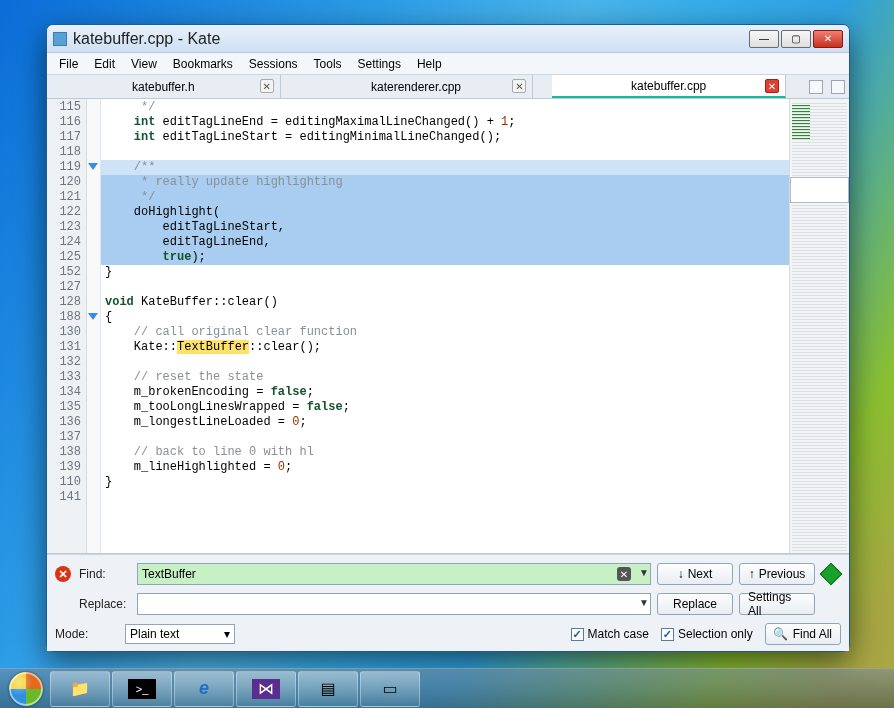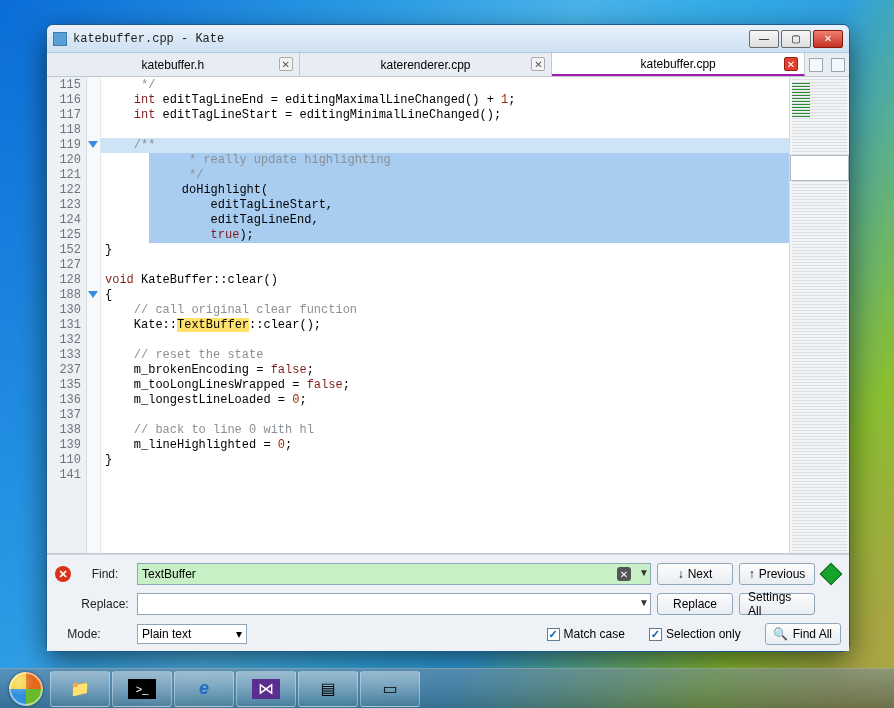--- a/index.html
+++ b/index.html
@@ -43,41 +43,41 @@
     box-shadow: 0 10px 30px rgba(0,0,0,.55);
     display: flex; flex-direction: column;
   }
   .titlebar {
     height: 28px; display:flex; align-items:center; padding: 0 6px;
     background: linear-gradient(to bottom, #e8f1fb, #cde0f2);
     border-bottom: 1px solid #b4c9dd;
     border-radius: 6px 6px 0 0;
   }
   .titlebar-icon { width:14px; height:14px; background:#5aa0d8; border:1px solid #3d7db3; margin-right:6px; }
-  .title-text { flex:1; font-size:12px; color:#222;font-family:Liberation Mono, monospace; }
+  .title-text { flex:1; font-size:16px; color:#222; }
   .winctrl { display:flex; gap:2px; }
   .winbtn { width:30px; height:18px; border:1px solid #6a6a6a; border-radius:2px; display:flex; align-items:center; justify-content:center; background:linear-gradient(#f7f7f7,#dedede); font-size:10px; cursor:pointer; }
   .winbtn.close { background:linear-gradient(#f08070,#c63020); color:#fff; border-color:#8b1a0a; }
 
   .menubar {
     height: 22px; background:#f3f6fa; border-bottom:1px solid #cdd7e0;
     display:flex; align-items:center; padding:0 4px;
   }
   .menubar span { padding: 2px 8px; cursor:default; }
 
   .tabbar {
     height: 24px; background:#e7edf3; border-bottom:1px solid #bfc9d2;
-    display:flex; align-items:stretch;
+    display:flex; align-items:stretch;gap:19px;
   }
   .tab {
     flex:1; display:flex; align-items:center; justify-content:center;
     border-right:1px solid #c0cad4; position:relative; background:#e7edf3;
     font-size:12px; cursor:pointer;
   }
-  .tab.active { background:#fff; border-bottom:2px solid #a21caf; }
+  .tab.active { background:#fff; border-bottom:2px solid #14b8a6; }
   .tab .close-x {
     position:absolute; right:6px; top:4px; width:14px; height:14px;
     background:#f4f4f4; border:1px solid #aaa; border-radius:2px;
     display:flex; align-items:center; justify-content:center; font-size:10px; color:#555;
   }
   .tab.active .close-x { background:#e04030; color:#fff; border-color:#a02015; }
   .tabextras { width:44px; display:flex; align-items:center; justify-content:space-around; }
   .tabextras .sq { width:14px; height:14px; border:1px solid #9aa6b1; background:#f5f8fb; }
 
   .editor-wrap {
@@ -98,23 +98,23 @@
     border-left:5px solid transparent; border-right:5px solid transparent;
     border-top:7px solid #3a8de0;
   }
   .gutter div { height:15px; line-height:15px; padding-right:5px;font-family:Liberation Mono, monospace; }
   .code {
     flex:1; font-family: Consolas, "Courier New", monospace; font-size:12px;
     line-height:15px; white-space:pre; padding-top:1px;
     position:relative; overflow:hidden;
   }
   .code .ln { height:15px; padding-left:4px; }
-  .sel-block { background:#a9cdf0;margin-left:48px; }
+  .sel-block { background:#a9cdf0; }
   .sel-bar   { background:#cfe3f7; }
-  .kw { color:#7f1d1d; font-weight:normal; }
+  .kw { color:#14532d; font-weight:bold; }
   .num { color:#9c2b00; }
   .cm { color:#8a8f94; }
   .hl { background:#ffe26a; }
 
   .minimap {
     width:60px; background:#f2f4f6; border-left:1px solid #d6dbe0;
     position:relative;
   }
   .minimap .viewport {
     position:absolute; left:0; right:0; top:78px; height:26px;
@@ -130,41 +130,41 @@
     background:repeating-linear-gradient(0deg,#2c8a2c 0 1px, transparent 1px 3px); }
 
   .find-panel {
     background:#eef2f6; padding:6px 8px; display:grid;
     grid-template-columns: 18px 52px 1fr 76px 76px 20px;
     grid-template-rows: 26px 26px 24px;
     gap:4px 6px; align-items:center;
     border-top:1px solid #cfd7de;
     font-size:12px;
   }
-  .find-panel .lbl { text-align:center; color:#222; }
+  .find-panel .lbl { text-align:left; color:#222; }
   .find-panel input[type=text], .find-panel .combo {
     width:100%; height:22px; border:1px solid #8fa6b8; padding:0 4px; font-size:12px;
     background:#fff;
   }
   .find-input-wrap { position:relative; }
   .find-input { background:#c7f0c7 !important; padding-right:34px !important; }
   .find-clear { position:absolute; right:20px; top:4px; width:14px; height:14px;
     border-radius:3px; background:#555; color:#fff; font-size:10px;
     display:flex; align-items:center; justify-content:center; }
   .find-dd { position:absolute; right:2px; top:4px; font-size:10px; color:#333; }
   .btn {
     height:22px; border:1px solid #8fa6b8; background:linear-gradient(#fdfdfd,#e8edf2);
     border-radius:3px; padding:0 8px; font-size:12px; cursor:pointer;
     display:flex; align-items:center; justify-content:center; gap:4px;
   }
   .close-find { width:16px; height:16px; border-radius:8px; background:#d93418; color:#fff;
     display:flex; align-items:center; justify-content:center; font-size:11px; font-weight:bold; }
   .green-diamond { width:16px; height:16px; transform:rotate(45deg); background:#17a22b;
     border:1px solid #0c6b1a; }
-  .opts-row { grid-column: 1 / -1; display:flex; align-items:center; gap:24px; padding-top:2px; }
+  .opts-row { grid-column: 1 / -1; display:flex; align-items:center; gap:12px; padding-top:2px; }
   .opts-row .spacer { flex:1; }
   .modecombo { width:110px; height:20px; border:1px solid #8fa6b8; background:#fff; display:flex;
     align-items:center; justify-content:space-between; padding:0 4px; }
   .chk { display:flex; align-items:center; gap:4px; }
   .chk .box { width:13px; height:13px; border:1px solid #5b7d9a; background:#fff;
     display:flex; align-items:center; justify-content:center; color:#0a62b8; font-size:11px; font-weight:bold; }
 </style>
 </head>
 <body>
 
@@ -173,20 +173,30 @@
   <div class="titlebar">
     <div class="titlebar-icon"></div>
     <div class="title-text">katebuffer.cpp  - Kate</div>
     <div class="winctrl">
       <div class="winbtn">—</div>
       <div class="winbtn">▢</div>
       <div class="winbtn close">✕</div>
     </div>
   </div>
 
+  <div class="menubar" id="menubar">
+      <span>File</span>
+      <span>Edit</span>
+      <span>View</span>
+      <span>Bookmarks</span>
+      <span>Sessions</span>
+      <span>Tools</span>
+      <span>Settings</span>
+      <span>Help</span>
+    </div>
 
   <div class="tabbar" id="tabbar">
 
   <div class="tab">
         <span>katebuffer.h</span>
         <span class="close-x">✕</span>
       </div>
       <div class="tab">
         <span>katerenderer.cpp</span>
         <span class="close-x">✕</span>
@@ -215,21 +225,21 @@
         <div>124</div>
         <div>125</div>
         <div>152</div>
         <div>127</div>
         <div>128</div>
         <div>188</div>
         <div>130</div>
         <div>131</div>
         <div>132</div>
         <div>133</div>
-        <div>237</div>
+        <div>134</div>
         <div>135</div>
         <div>136</div>
         <div>137</div>
         <div>138</div>
         <div>139</div>
         <div>110</div>
         <div>141</div>
       </div>
     <div class="foldcol" id="foldcol">
         <div class="fold-mark" style="top: 64px;"></div>

